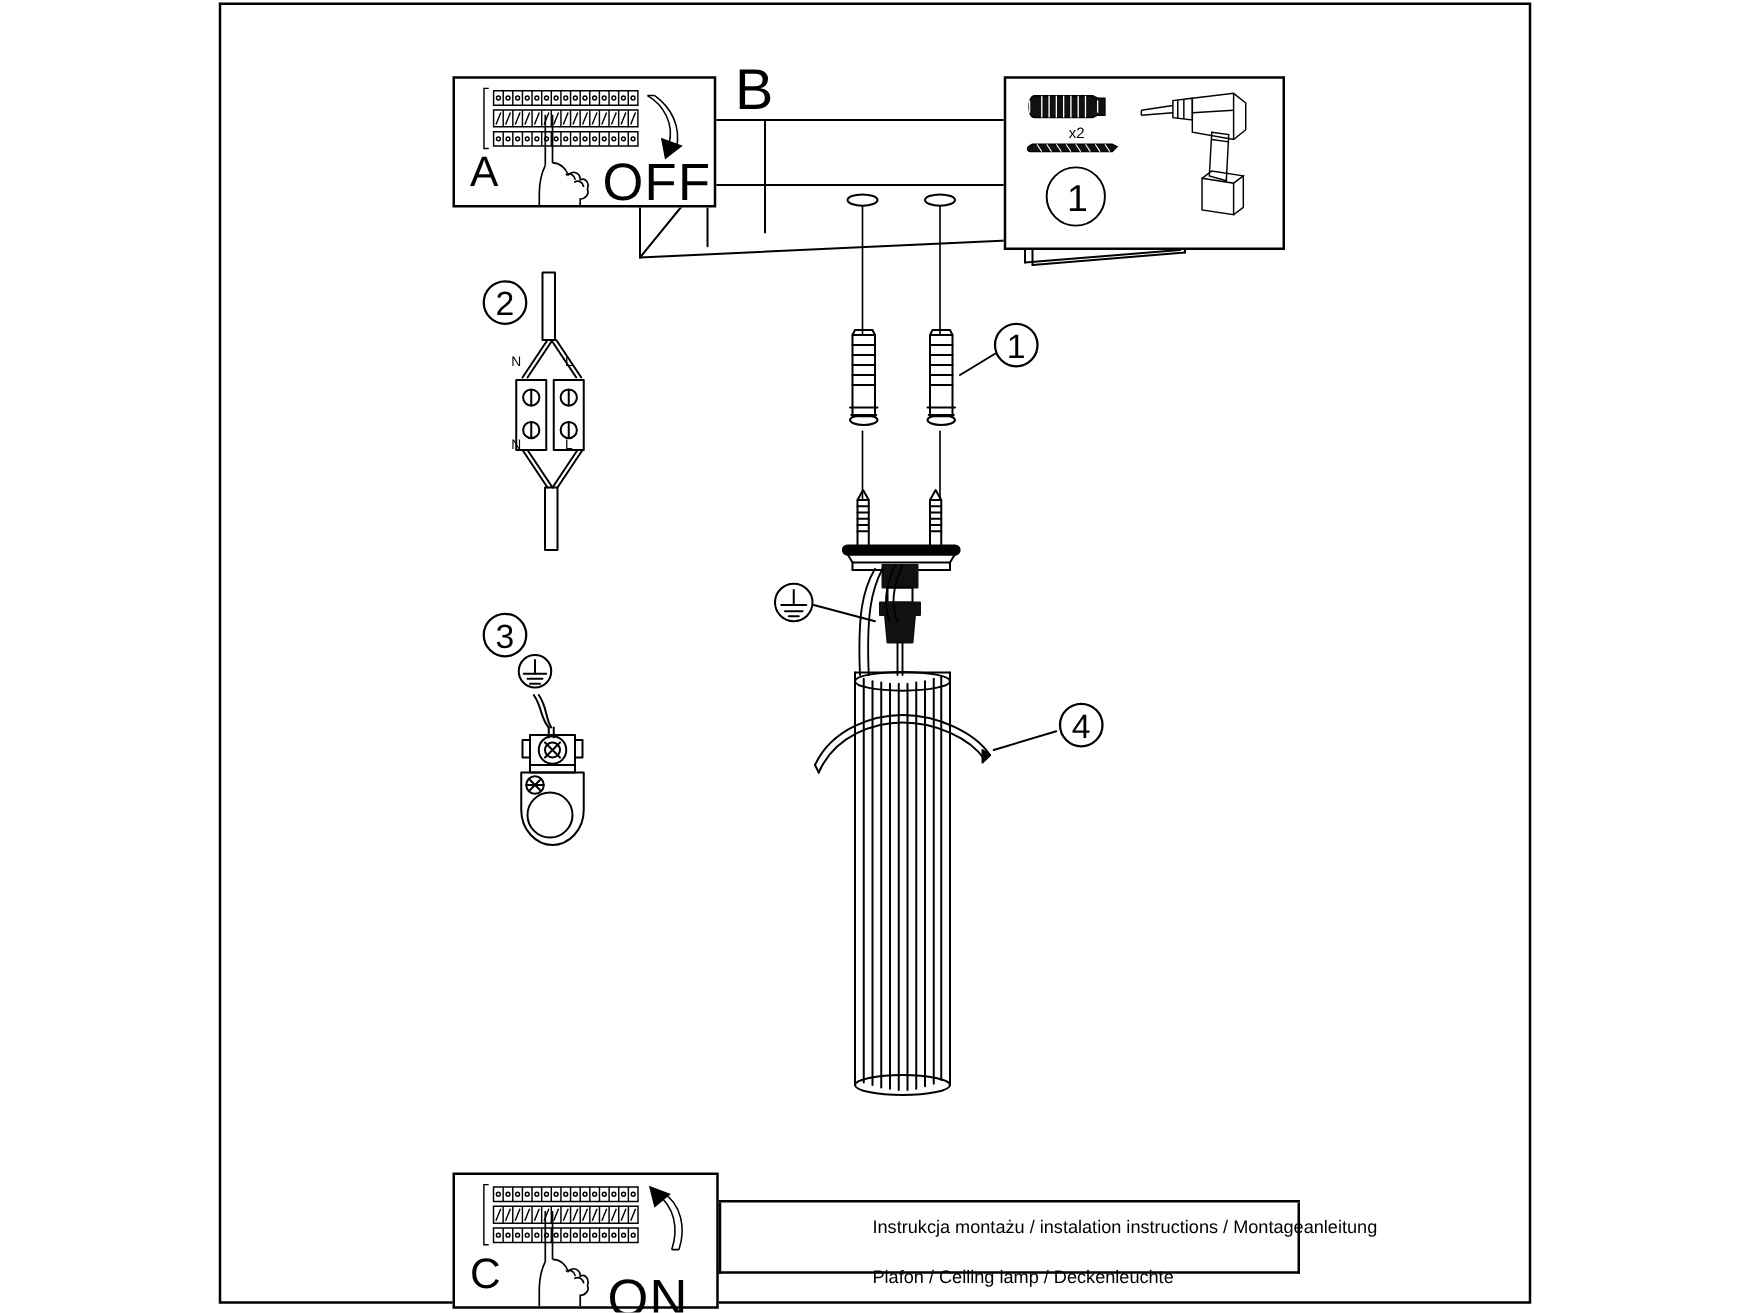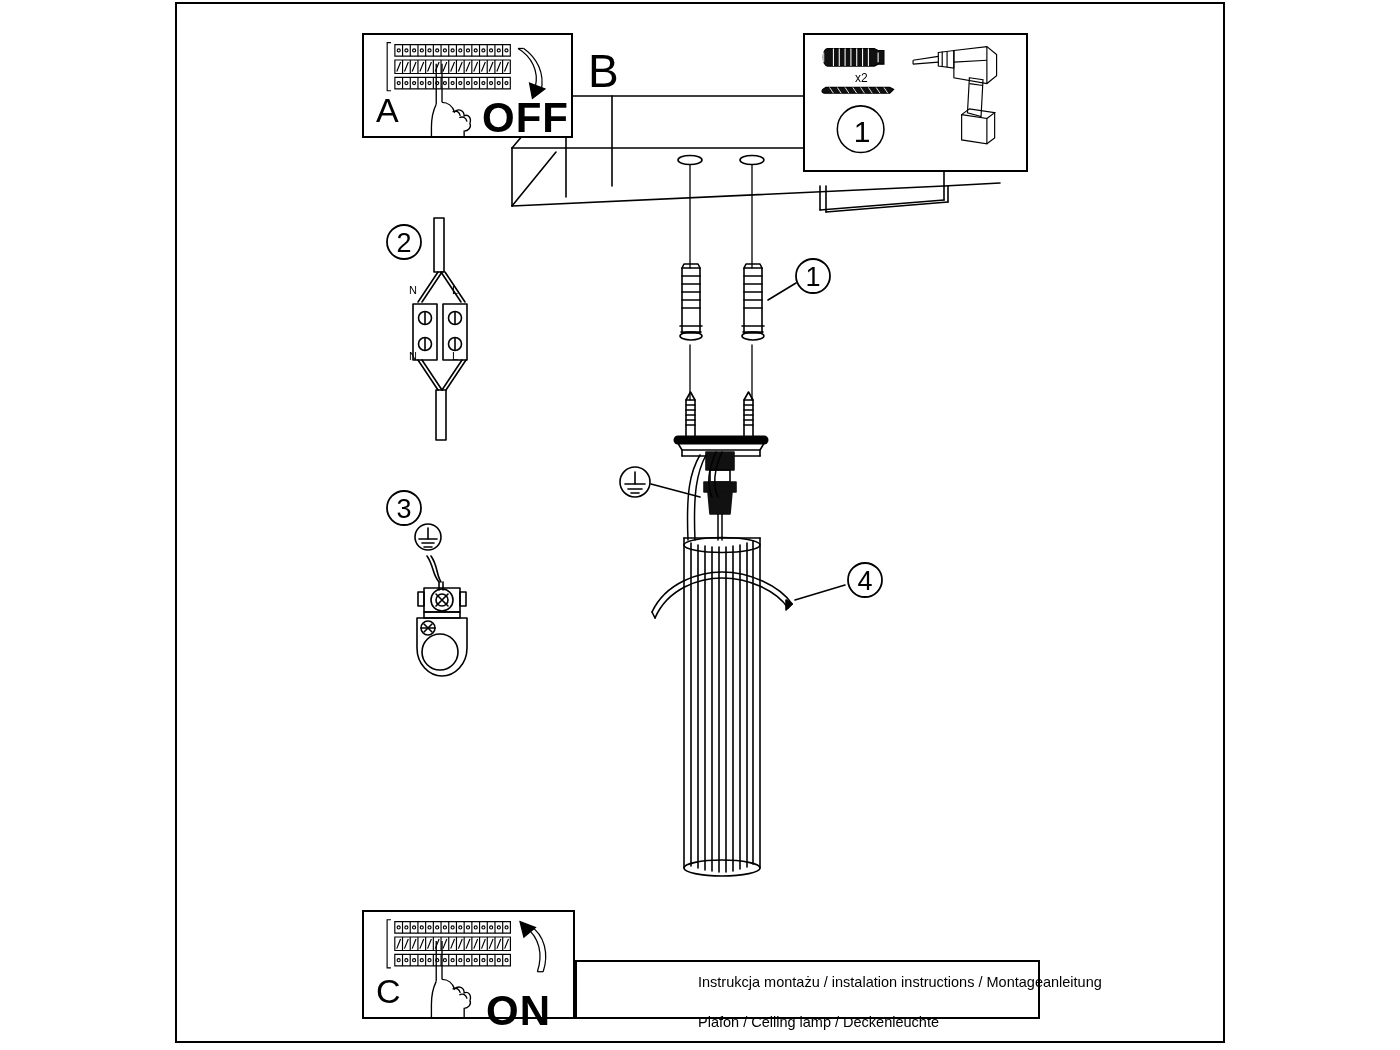--- a/index.html
+++ b/index.html
@@ -31,34 +31,35 @@
     box-sizing: border-box;
     background: #fff;
   }
   
   .panel {
     position: absolute;
     background: #ffffff;
     border: 2px solid #000;
     box-sizing: border-box;
     z-index: 30;
+    margin-top: 28px;
   }
   .panel-letter {
     position: absolute;
     font-family: "Liberation Sans", sans-serif;
     font-weight: 400;
     font-size: 34px;
     color: #000;
     line-height: 1;
   }
   .big-label {
     position: absolute;
     font-family: "Liberation Sans", sans-serif;
     font-size: 42px;
-    font-weight: 700;
+    font-weight: 400;
     color: #000;
     line-height: 1;
     letter-spacing: 1px;
   }
   .sectionB {
     position: absolute;
     font-family: "Liberation Sans", sans-serif;
     font-size: 46px;
     font-weight: 400;
     color: #000;

